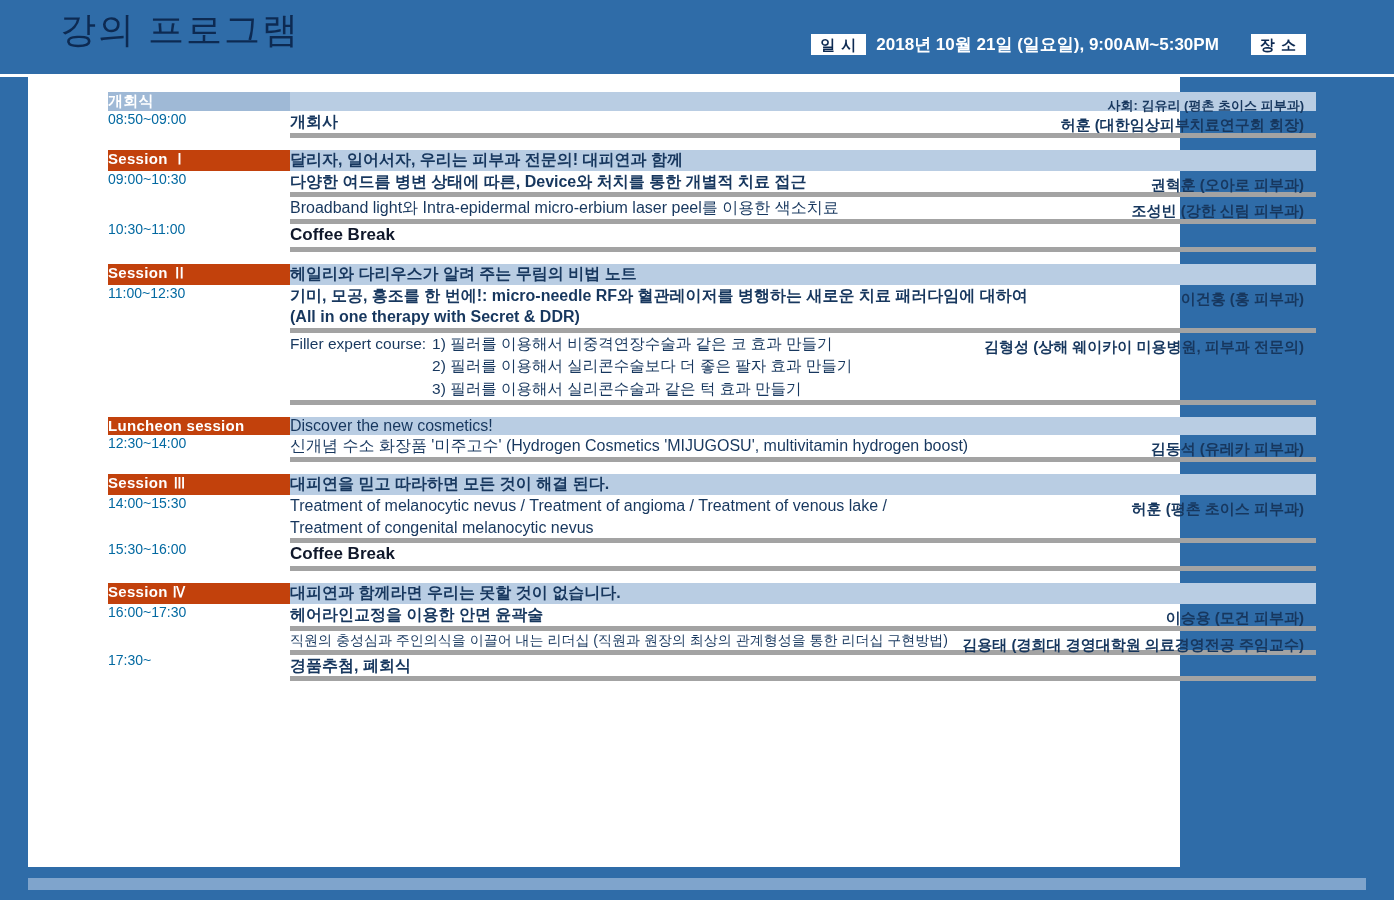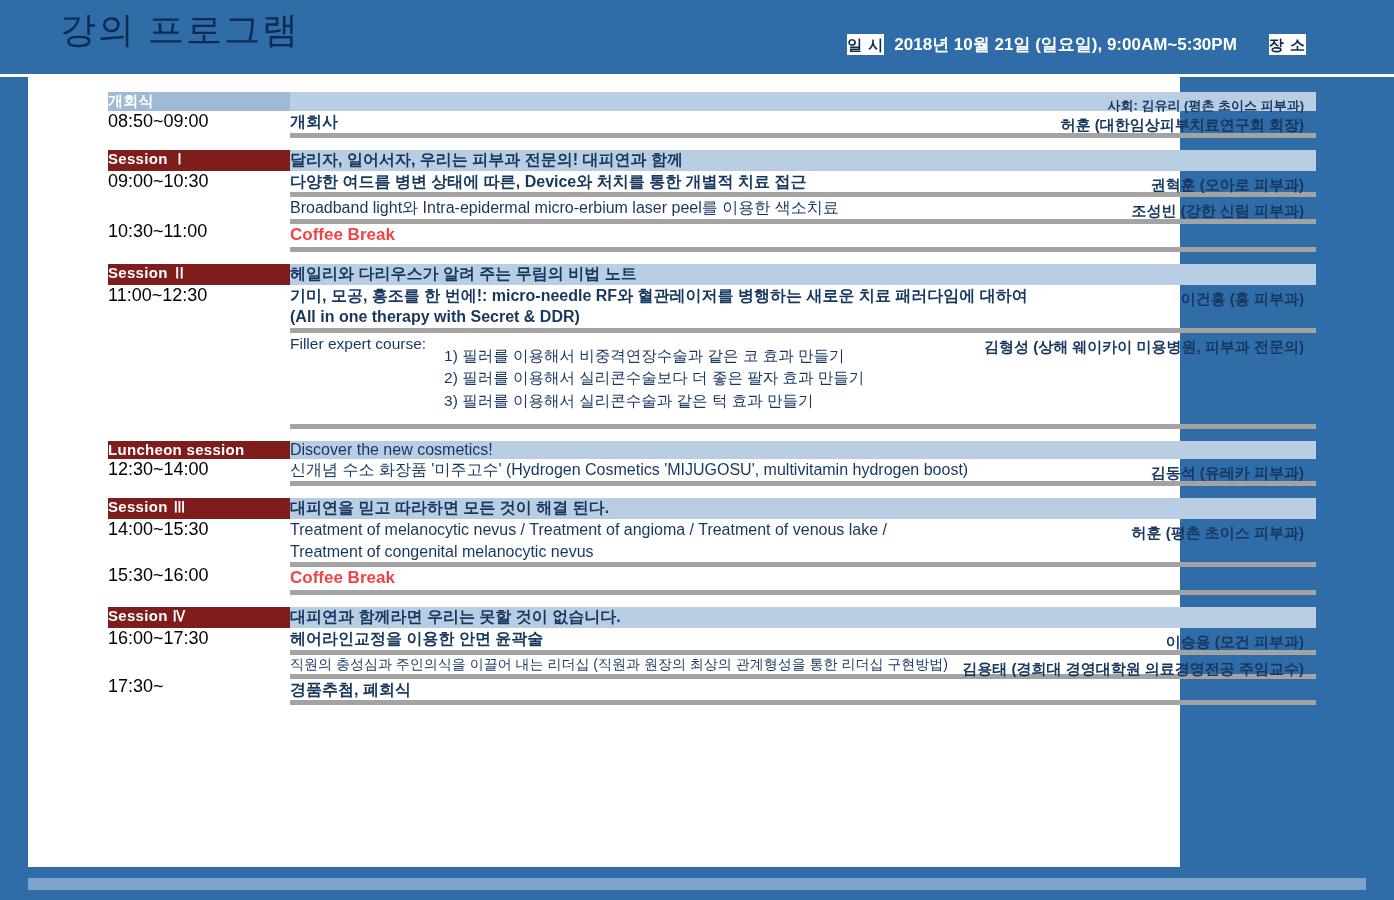--- a/index.html
+++ b/index.html
@@ -42,21 +42,21 @@
     display: flex;
     align-items: center;
     gap: 10px;
     white-space: nowrap;
   }
   .meta-chip {
     background: #ffffff;
     color: #0d2a52;
     font-size: 15px;
     font-weight: bold;
-    padding: 3px 0;
+    padding: 3px 9px;
     line-height: 1;
     letter-spacing: 1px;
   }
   .meta-text {
     color: #ffffff;
     font-size: 17px;
     font-weight: bold;
   }
   .meta-gap { width: 12px; display: inline-block; }
 
@@ -94,21 +94,21 @@
   }
   table.prog td {
     vertical-align: top;
     padding: 0;
   }
   .col-time { width: 182px; }
   .col-main { width: 1026px; }
 
   
   .sess-label {
-    background: #7f1d1d;
+    background: #c2410c;
     color: #ffffff;
     font-size: 15px;
     font-weight: bold;
     padding: 5px 10px 6px 12px;
     letter-spacing: 0.3px;
     white-space: nowrap;
   }
   .sess-label.light {
     background: #9fb9d6;
     color: #ffffff;
@@ -128,22 +128,22 @@
     position: absolute;
     right: 12px;
     top: 5px;
     font-size: 13px;
     font-weight: bold;
     color: #17375e;
   }
   .spacer-row td { height: 12px; }
 
   .time {
-    font-size: 18px;
-    color: #000000;
+    font-size: 14px;
+    color: #0369a1;
     padding: 6px 0 6px 28px;
     white-space: nowrap;
   }
   .row-main {
     border-bottom: 5px solid #a3a3a3;
     padding: 5px 12px 6px 14px;
     position: relative;
     min-height: 22px;
   }
   .topic {
@@ -171,29 +171,29 @@
     line-height: 1.45;
   }
   .filler-wrap .lead {
     display: inline-block;
     vertical-align: top;
     padding-right: 6px;
   }
   .filler-wrap ol {
     display: inline-block;
     vertical-align: top;
-    margin: 12px;
+    margin: 0;
     padding: 0;
     list-style: none;
   }
   .filler-wrap ol li { white-space: nowrap; }
   .big {
     font-size: 17px;
     font-weight: bold;
-    color: #ef4444;
+    color: #0f172a;
   }
 </style>
 </head>
 <body>
 
 <div class="page">
 
   <div class="header">
     <div class="header-title">강의 프로그램</div>
     <div class="header-meta">

